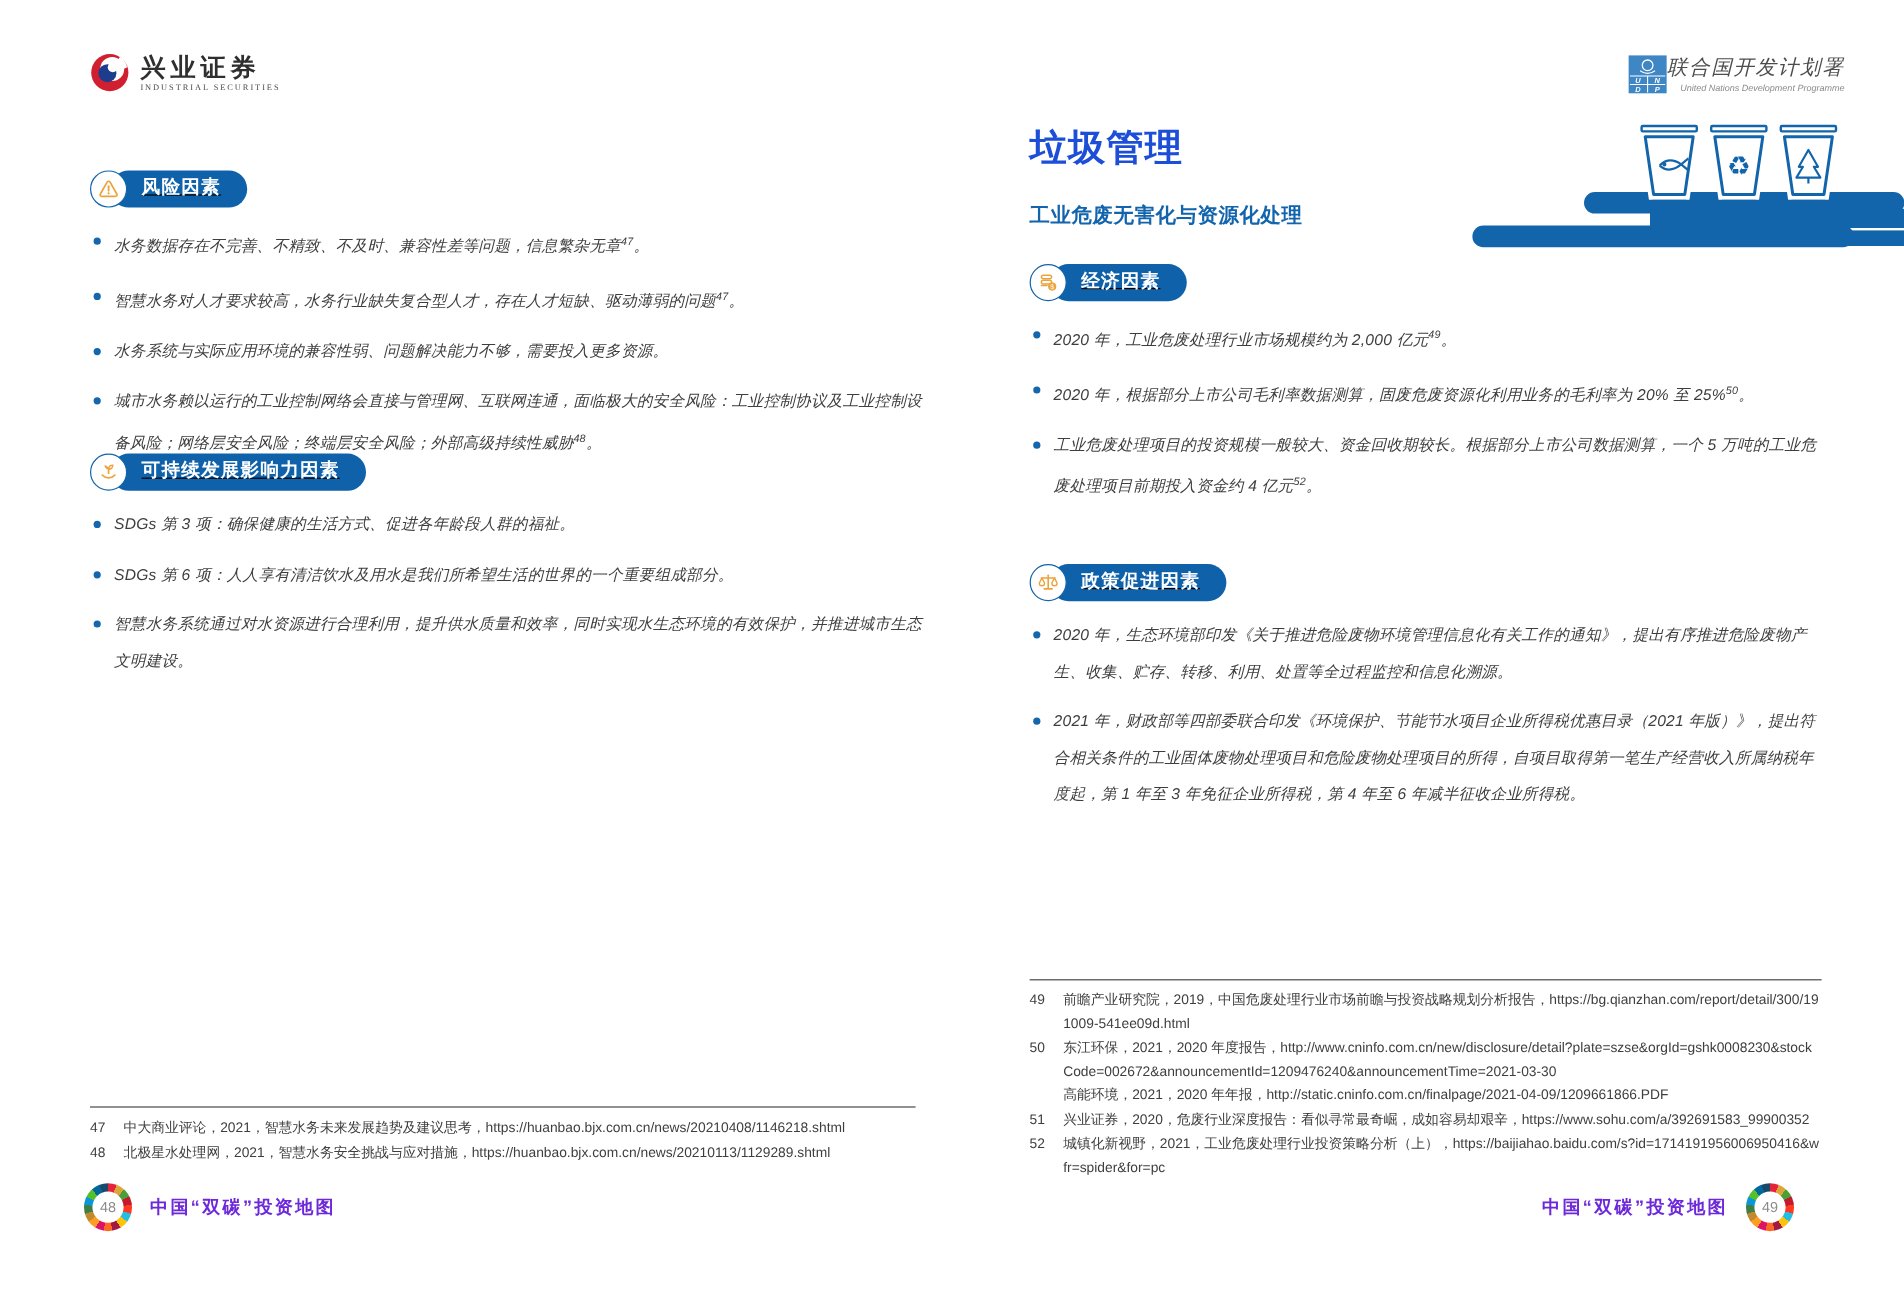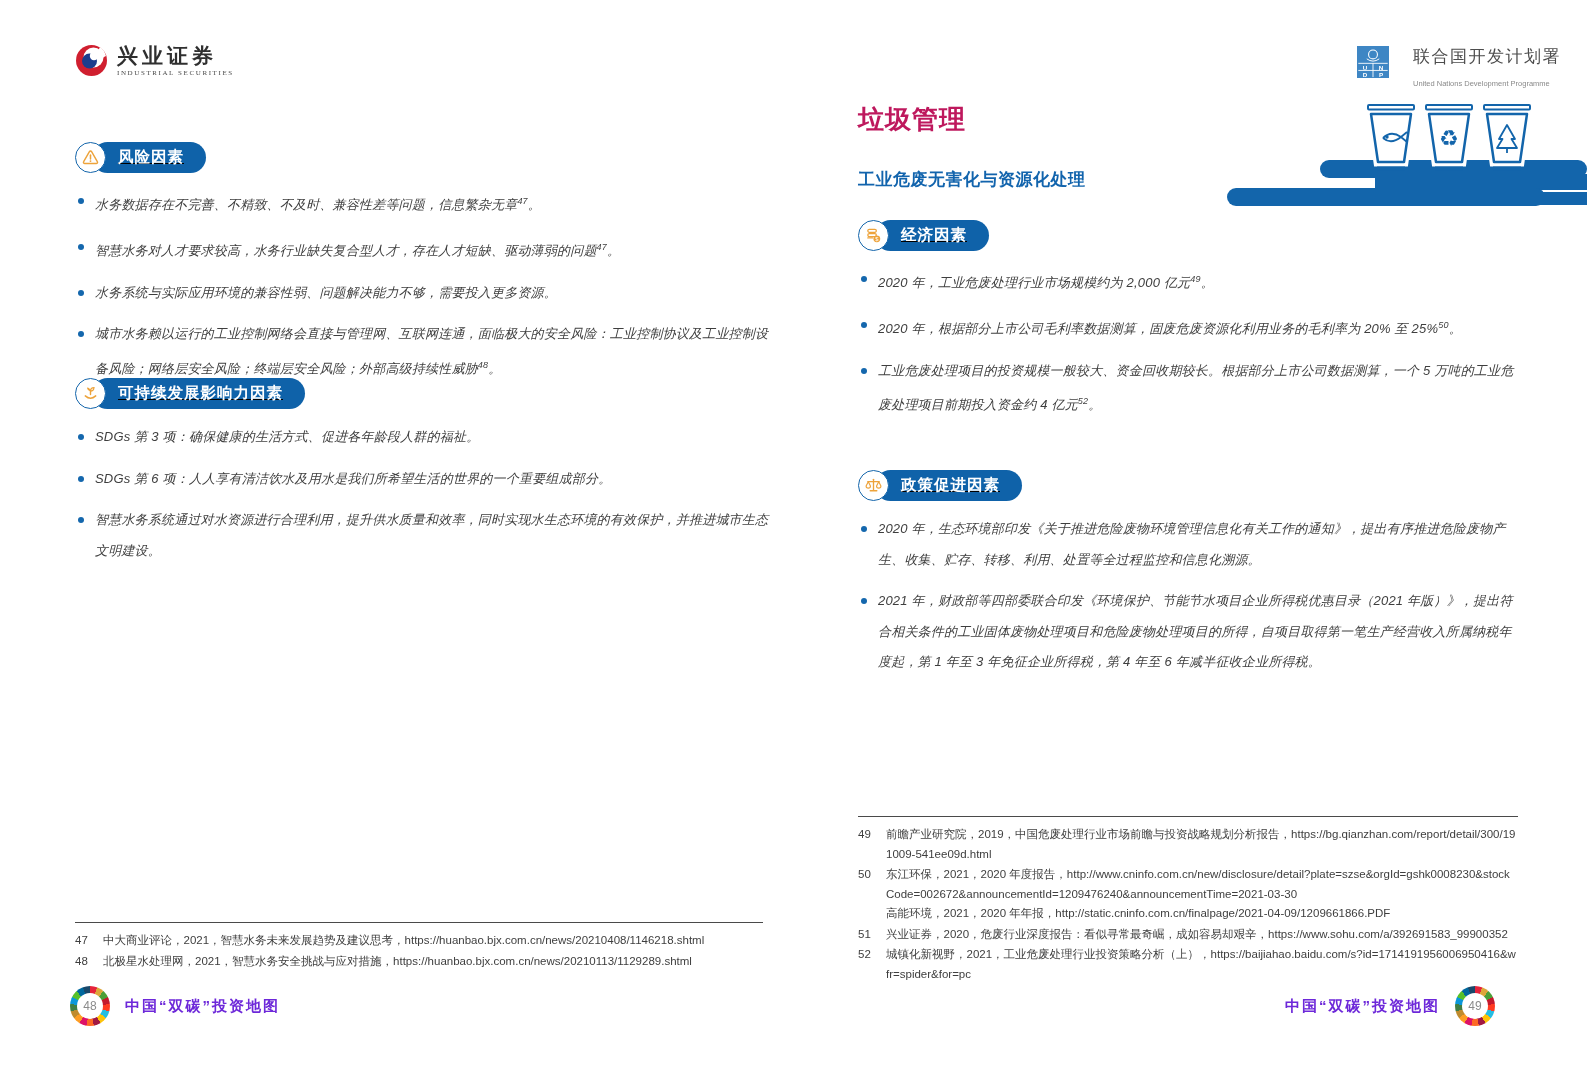--- a/index.html
+++ b/index.html
@@ -9,24 +9,24 @@
   .page-left{left:0;width:793px;}
   .page-right{left:793px;width:794px;}
 
   
   .brand{position:absolute;left:75px;top:44px;display:flex;gap:9px;align-items:flex-start;}
   .brand-text{display:flex;flex-direction:column;}
   .brand-name{font-family:"Liberation Serif",serif;font-size:21px;font-weight:bold;color:#2f2f2f;letter-spacing:4px;line-height:24px;}
   .brand-tag{font-family:"Liberation Serif",serif;font-size:7px;color:#4a4a4a;letter-spacing:1.6px;margin-top:1px;}
 
   
-  .undp{position:absolute;left:564px;top:46px;display:flex;gap:24px;align-items:flex-start;}
+  .undp{position:absolute;left:564px;top:46px;display:flex;gap:0;align-items:flex-start;font-style:italic;}
   .undp-text{display:flex;flex-direction:column;}
   .undp-name{font-size:17px;color:#4c4c4c;letter-spacing:1.5px;line-height:21px;}
-  .undp-tag{font-size:7.5px;color:#8a8a8a;margin-top:12px;}
+  .undp-tag{font-size:7.5px;color:#8a8a8a;margin-top:2px;text-align:right;}
 
   
   .sec{position:absolute;left:75px;width:700px;}
   .page-right .sec{left:65px;width:665px;}
   .badge{position:relative;display:flex;align-items:center;height:31px;text-decoration:underline;}
   .badge-circle{width:31px;height:31px;border-radius:50%;background:#fff;border:1.5px solid #1365ab;
     display:flex;align-items:center;justify-content:center;z-index:2;box-sizing:border-box;flex:none;}
   .badge-pill{margin-left:-14px;background:#0f62a9;color:#ffffff;font-weight:bold;font-size:15.5px;
     letter-spacing:1px;padding:5px 22px 6px 26px;border-radius:16px;line-height:20px;white-space:nowrap;}
 
@@ -51,21 +51,21 @@
   .footer-right-pos{right:92px;flex-direction:row-reverse;}
   .sdg-wheel{width:40px;height:40px;border-radius:50%;display:flex;align-items:center;justify-content:center;flex:none;
     background:conic-gradient(#e5243b 0 5.9%,#dda63a 0 11.8%,#4c9f38 0 17.6%,#c5192d 0 23.5%,#ff3a21 0 29.4%,
     #26bde2 0 35.3%,#fcc30b 0 41.2%,#a21942 0 47%,#fd6925 0 52.9%,#dd1367 0 58.8%,#fd9d24 0 64.7%,
     #bf8b2e 0 70.6%,#3f7e44 0 76.5%,#0a97d9 0 82.3%,#56c02b 0 88.2%,#00689d 0 94.1%,#19486a 0 100%);}
   .sdg-num{width:26px;height:26px;background:#fff;border-radius:50%;text-align:center;line-height:26px;
     font-size:12px;color:#8b8b8b;}
   .footer-label{color:#6d28d9;font-weight:bold;font-size:15px;letter-spacing:2px;margin:0 15px;}
 
   
-  .rp-title{position:absolute;left:65px;top:102px;font-size:26px;font-weight:bold;color:#be185d;letter-spacing:1px;}
+  .rp-title{position:absolute;left:65px;top:102px;font-size:31px;font-weight:bold;color:#1d4ed8;letter-spacing:1px;}
   .rp-subtitle{position:absolute;left:65px;top:168px;font-size:17px;font-weight:bold;color:#1264ad;letter-spacing:0.5px;}
   .rp-illus{position:absolute;left:412px;top:100px;width:382px;height:114px;}
 </style>
 </head>
 <body>
 
 <div class="canvas">
 
   <div class="page page-left">
 

